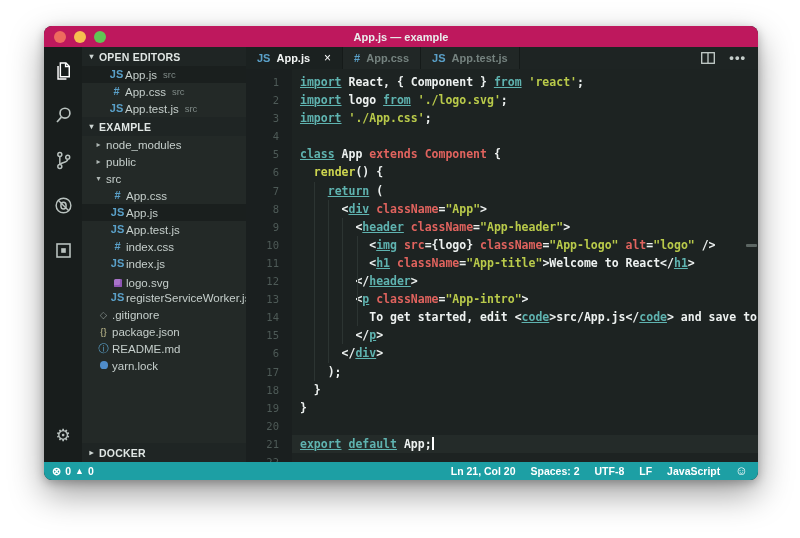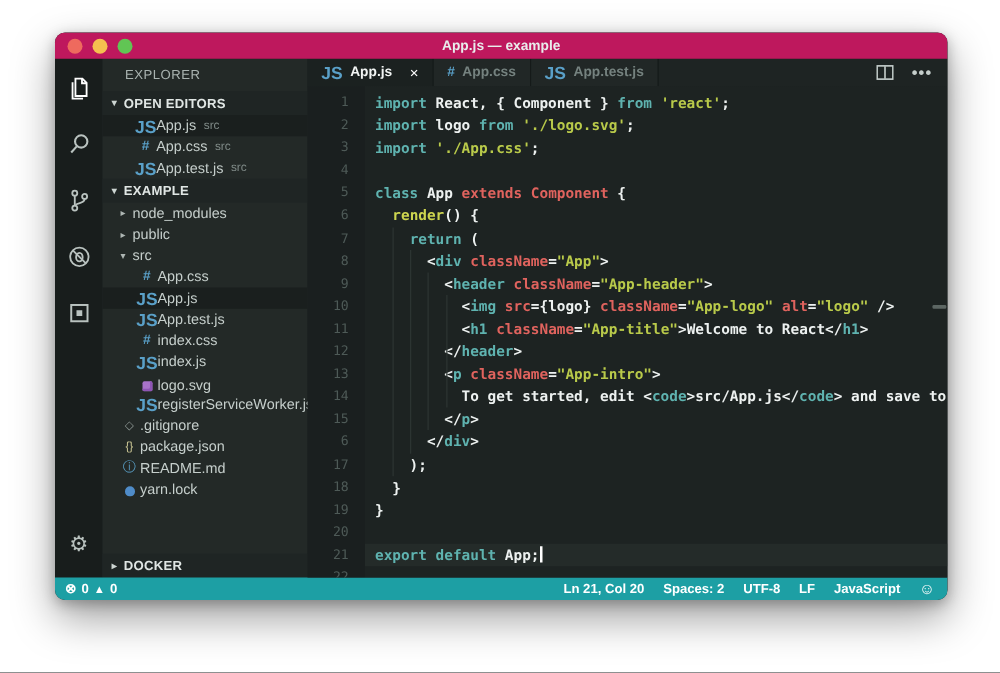--- a/index.html
+++ b/index.html
@@ -33,21 +33,21 @@
   .sidebar{width:164px;background:#232927;flex:none;display:flex;flex-direction:column;min-height:0;color:#c5cecb;}
   .sidebar-title{height:26px;line-height:27px;padding-left:18px;font-size:10.5px;color:#a9b3b0;letter-spacing:.4px;flex:none;}
   .section-header{height:19px;flex:none;display:flex;align-items:center;font-size:10.5px;font-weight:700;
     color:#e0e6e4;background:#1f2524;letter-spacing:.2px;}
   .hdr-chev{width:9px;margin:0 3px 0 5px;font-size:8px;color:#cdd5d2;flex:none;text-align:center;}
   .rows{flex:none;}
   .row{height:17px;display:flex;align-items:center;font-size:11.5px;white-space:nowrap;}
   .row.selected{background:#1a1f1e;}
   .row .suffix{margin-left:6px;font-size:9.5px;color:#7f8a87;}
   .row .chev{width:9px;font-size:8px;color:#aeb6b3;flex:none;text-align:center;margin-right:3px;}
-  .fi{width:17px;flex:none;text-align:center;font-size:14px;font-weight:700;line-height:1;}
+  .fi{width:17px;flex:none;text-align:center;font-size:11px;font-weight:700;line-height:1;}
   .fi-js{color:#5aa0c8;}
   .fi-css{color:#5aa0c8;font-size:11px;}
   .fi-json{color:#c9c493;font-size:9.5px;font-weight:400;}
   .fi-md{color:#5aa0c8;font-size:10.5px;font-weight:400;}
   .fi-git{color:#8d9794;font-size:9.5px;font-weight:400;}
   .fi-svg i{display:inline-block;width:8px;height:8px;background:#a873c9;border-radius:1.5px;
     box-shadow:inset -2px -2px 0 #8e55b4;}
   .fi-yarn i{display:inline-block;width:8px;height:8px;background:#4f8cc9;border-radius:50% 50% 45% 45%;}
   .sidebar-bottom{margin-top:auto;flex:none;}
   
@@ -65,21 +65,21 @@
   
   .code-area{flex:1;position:relative;overflow:hidden;
     background:linear-gradient(to right,#1a1f1f 0,#1a1f1f 46px,#1d2322 46px);
     font-family:"DejaVu Sans Mono",monospace;font-size:11.5px;font-weight:700;color:#edf1f0;}
   #code-lines{padding-top:4px;}
   .code-line{display:flex;height:18.1px;line-height:18.1px;white-space:pre;}
   .ln{width:46px;padding-right:13px;box-sizing:border-box;text-align:right;flex:none;
     color:#4e5a57;font-size:10.5px;font-weight:400;}
   .lc{flex:1;padding-left:8px;min-width:0;}
   .code-line.current .lc{background:#242b29;}
-  .tk-k{color:var(--c-kw,#5fb3b0);}
+  .tk-k{color:var(--c-kw,#5fb3b0);text-decoration:underline;}
   .tk-a{color:var(--c-attr,#e0635e);}
   .tk-s{color:var(--c-str,#b9ca4a);text-align:center;}
   .tk-f{color:var(--c-fn,#cdd54f);}
   .tk-w{color:#edf1f0;}
   .cursor{display:inline-block;width:2px;height:13px;background:#ffffff;vertical-align:-2px;}
   .guide{position:absolute;width:1px;background:#2c3432;}
   .scroll-mark{position:absolute;right:1px;top:175px;width:11px;height:3px;background:#5c6663;border-radius:1px;}
   
   .statusbar{height:18px;flex:none;background:var(--status-bg,#1d9fa4);color:#ffffff;
     display:flex;align-items:center;font-size:10.5px;font-weight:700;}
@@ -142,21 +142,20 @@
               <svg viewBox="0 0 20 20" fill="none" stroke="currentColor" stroke-width="1.5">
                 <rect x="3.8" y="3.8" width="12.4" height="12.4"></rect>
                 <rect x="7.8" y="7.8" width="4.4" height="4.4" fill="currentColor" stroke="none"></rect>
               </svg>
             </div>
           </div>
         <div class="act-bottom">⚙</div>
       </div>
 
       <div class="sidebar">
-        <div class="sidebar-title">EXPLORER</div>
 
         <div class="section-header">
           <span class="hdr-chev">▾</span>
           <span>OPEN EDITORS</span>
         </div>
         <div class="rows" id="open-editors-list">
             <div class="row selected" style="padding-left: 26px;">
               <span class="fi fi-js">JS</span>
               <span class="lbl">App.js</span>
               <span class="suffix">src</span>

